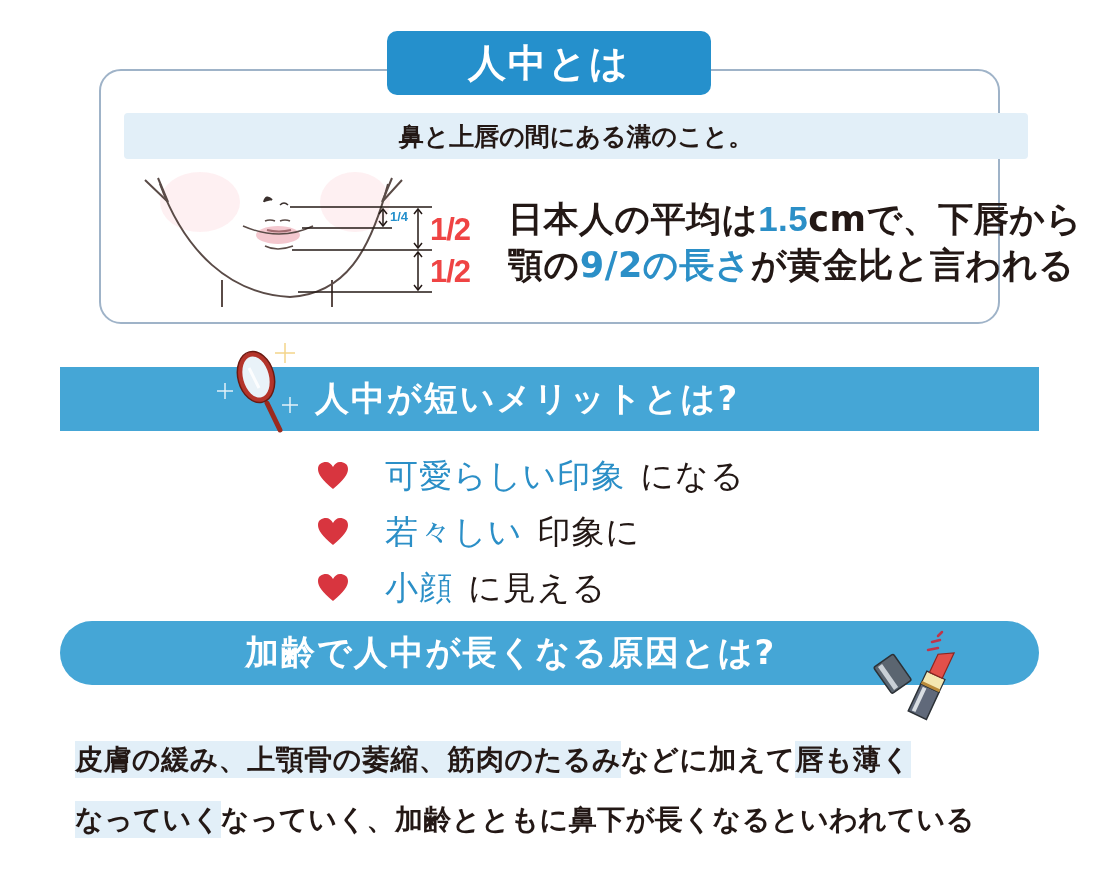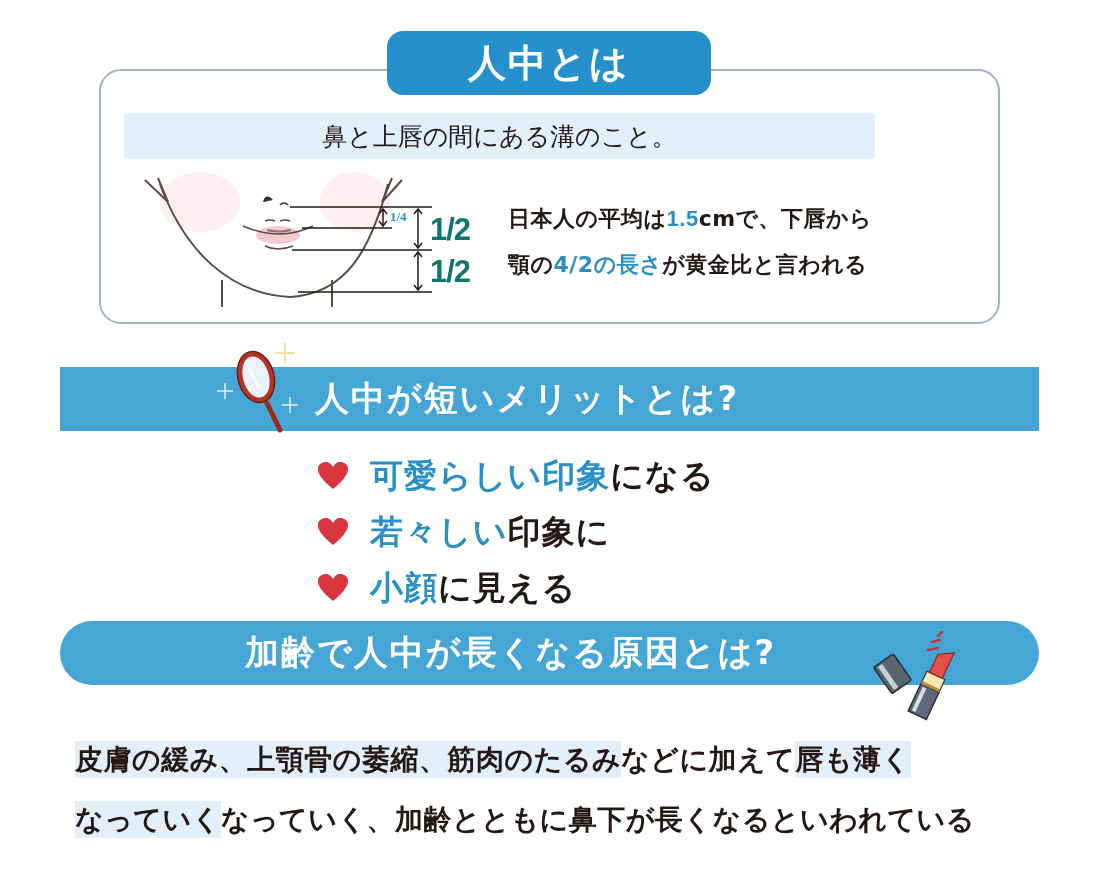--- a/index.html
+++ b/index.html
@@ -6,43 +6,43 @@
   html, body { width: 1098px; height: 873px; background: #ffffff; overflow: hidden; }
   body { position: relative; font-family: "DejaVu Sans", "Liberation Sans", sans-serif; color: #231815; }
 
   
   .def-box {
     position: absolute; left: 99px; top: 69px; width: 901px; height: 255px;
     border: 2px solid #9fb3c8; border-radius: 22px; background: #fff;
   }
   .def-title {
     position: absolute; left: 387px; top: 31px; width: 324px; height: 64px;
-    background: #2590cc; border-radius: 16px;
+    background: #2590cc; border-radius: 10px;
     color: #fff; font-weight: bold; font-size: 38px; letter-spacing: 2px;
     display: flex; align-items: center; justify-content: center;
   }
   .def-subtitle {
-    position: absolute; left: 124px; top: 113px; width: 751px; height: 46px;
+    position: absolute; left: 124px; top: 113px; width: 904px; height: 46px;
     background: #e2eff8; border-radius: 4px;
     display: flex; align-items: center; justify-content: center;
-    font-weight: normal; font-size: 25px; color: #231815;
+    font-weight: bold; font-size: 25px; color: #231815;
   }
   .face-area { position: absolute; left: 130px; top: 172px; width: 370px; height: 135px; }
   .face-area svg { width: 370px; height: 135px; display: block; }
   .ratio-label {
     position: absolute; font-family: "Liberation Sans", sans-serif; font-weight: bold;
-    font-size: 31px; color: #0f766e; letter-spacing: -1px;
+    font-size: 31px; color: #ef4444; letter-spacing: -1px;
   }
   .ratio-small {
-    position: absolute; font-family: Liberation Serif, serif; font-weight: bold;
+    position: absolute; font-family: Liberation Sans, sans-serif; font-weight: bold;
     font-size: 13px; color: #2590cc;
   }
   .avg-text {
     position: absolute; left: 508px; top: 196px; width: 480px;
-    font-weight: bold; font-size: 22px; line-height: 46px; color: #231815; letter-spacing: 0.5px;
+    font-weight: bold; font-size: 35px; line-height: 46px; color: #231815; letter-spacing: 0.5px;
     white-space: nowrap;
   }
   .blue { color: #2b8fc7; }
   .num { font-family: "Liberation Sans", sans-serif; }
 
   
   .bar {
     position: absolute; left: 60px; width: 979px; height: 64px;
     background: #45a6d6; color: #fff; font-weight: bold; font-size: 34px;
     display: flex; align-items: center; letter-spacing: 2px;
@@ -52,21 +52,21 @@
   .bar1 .bar-label { position: absolute; left: 255px; }
   .bar2 .bar-label { position: absolute; left: 185px; }
 
   .mirror { position: absolute; left: 205px; top: 338px; width: 100px; height: 95px; }
   .lipstick { position: absolute; left: 870px; top: 628px; width: 90px; height: 95px; }
 
   
   .merits { position: absolute; left: 318px; top: 448px; }
   .merit-item {
     display: flex; align-items: center; height: 56px;
-    font-weight: bold; font-size: 33px; color: #231815; letter-spacing: 1px;
+    font-weight: normal; font-size: 33px; color: #231815; letter-spacing: 1px; gap: 15px;
   }
   .heart { width: 30px; height: 28px; margin-right: 22px; flex-shrink: 0; }
   .heart svg { width: 30px; height: 28px; display: block; }
 
   
   .causes { position: absolute; left: 68px; top: 736px; width: 970px; margin-left: 7px; }
   .cause-line {
     height: 50px; line-height: 48px; font-weight: bold; font-size: 28px; color: #231815;
     white-space: nowrap; margin-bottom: 10px; letter-spacing: 0.5px;
   }
@@ -119,21 +119,21 @@
   <span class="ratio-small" style="left:260px; top:37px;">1/4</span>
   <span class="ratio-label" style="left:300px; top:40px;">1/2</span>
   <span class="ratio-label" style="left:300px; top:82px;">1/2</span>
 </div>
 
 <div class="avg-text">
   <div>
     <span>日本人の平均は</span><span class="blue num">1.5</span><span>cmで、下唇から</span>
   </div>
   <div>
-    <span>顎の</span><span class="blue">4/2の長さ</span><span>が黄金比と言われる</span>
+    <span>顎の</span><span class="blue">9/2の長さ</span><span>が黄金比と言われる</span>
   </div>
 </div>
 
 <div class="bar bar1">
   <span class="bar-label">人中が短いメリットとは?</span>
 </div>
 <div class="mirror">
   <svg viewBox="0 0 100 95" width="100" height="95">
 
     <g stroke="#f3d58a" stroke-width="1.5">

